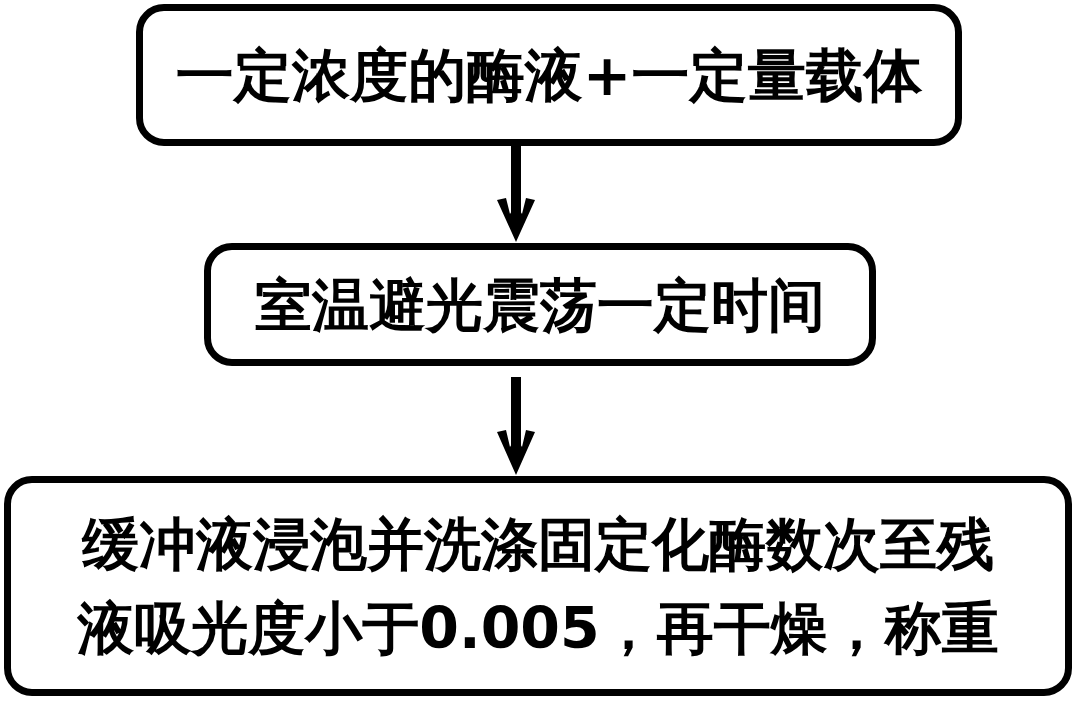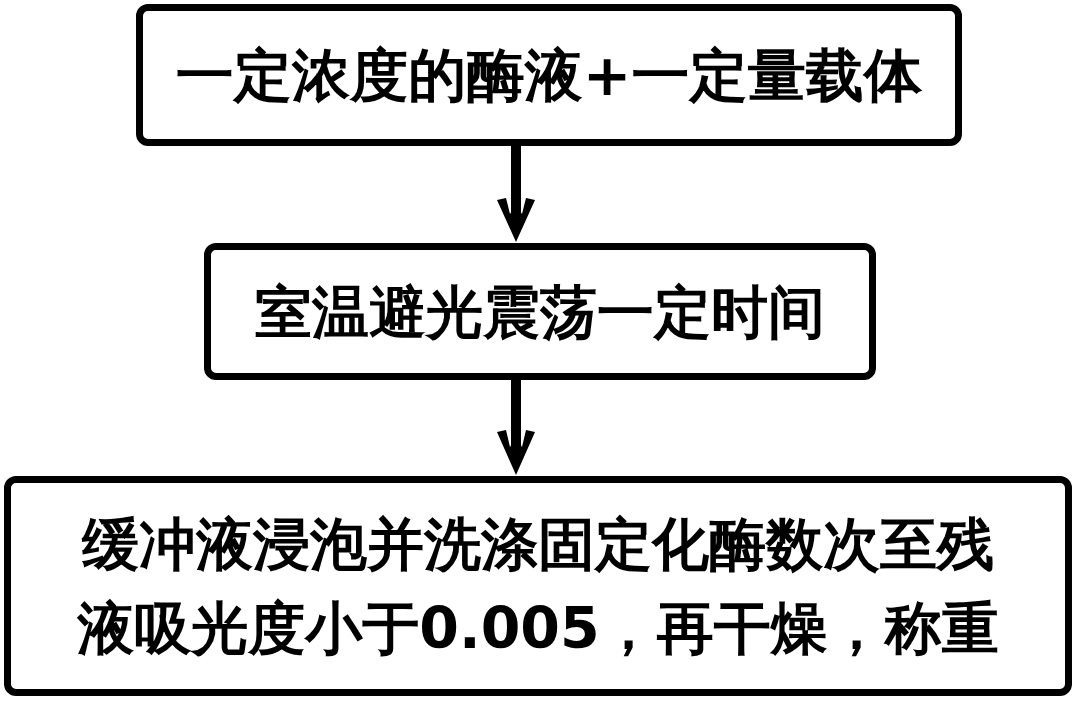--- a/index.html
+++ b/index.html
@@ -14,21 +14,21 @@
     height: 704px;
     background: #ffffff;
     overflow: hidden;
     font-family: "DejaVu Sans", "Liberation Sans", sans-serif;
   }
   .node {
     position: absolute;
     box-sizing: border-box;
     background: #ffffff;
     border: 7px solid #000000;
-    border-radius: 12px;
+    border-radius: 28px;
     display: flex;
     align-items: center;
     justify-content: center;
     text-align: center;
   }
   .node-text {
     font-family: "DejaVu Sans", "Liberation Sans", sans-serif;
     font-weight: 700;
     color: #000000;
     letter-spacing: 0px;
@@ -46,21 +46,21 @@
     font-size: 57px;
     line-height: 62px;
     transform: scaleX(1.02);
   }
 
   
   #node-2 {
     left: 204px;
     top: 243px;
     width: 672px;
-    height: 137px;
+    height: 123px;
   }
   #node-2 .node-text {
     font-size: 57px;
     line-height: 62px;
   }
 
   
   #node-3 {
     left: 4px;
     top: 476px;

